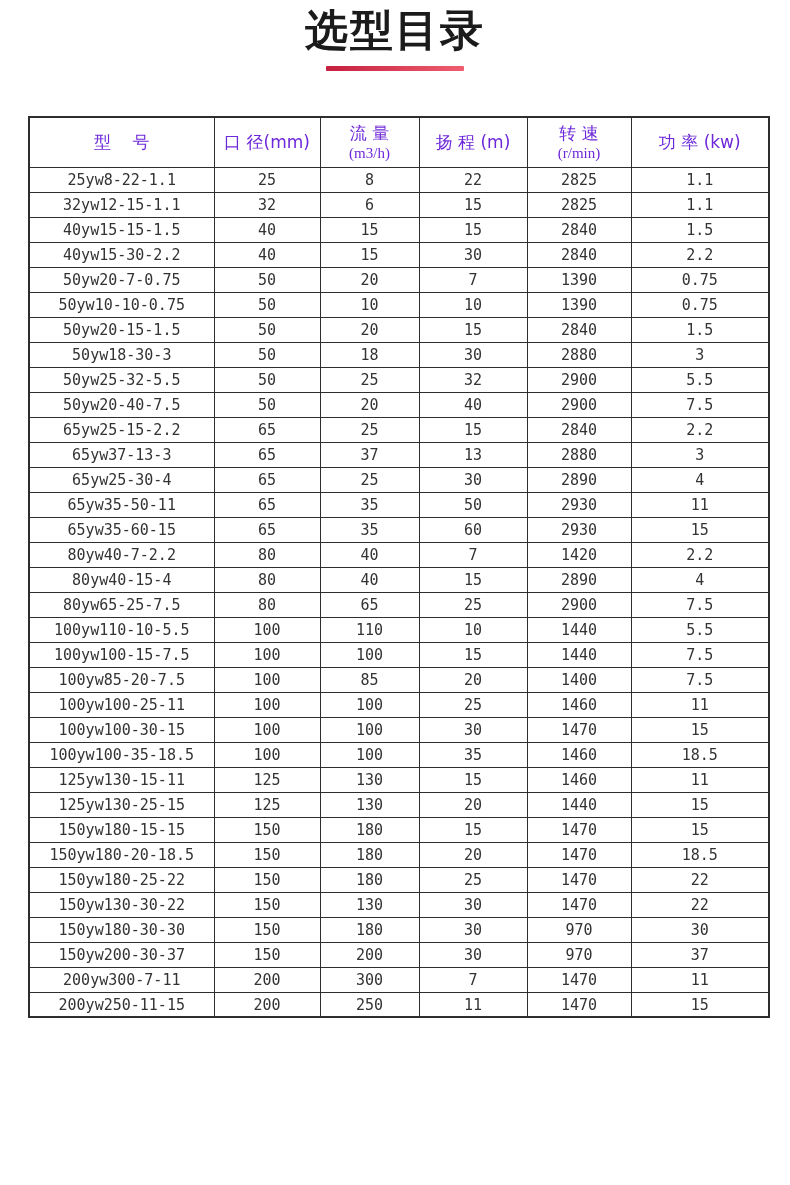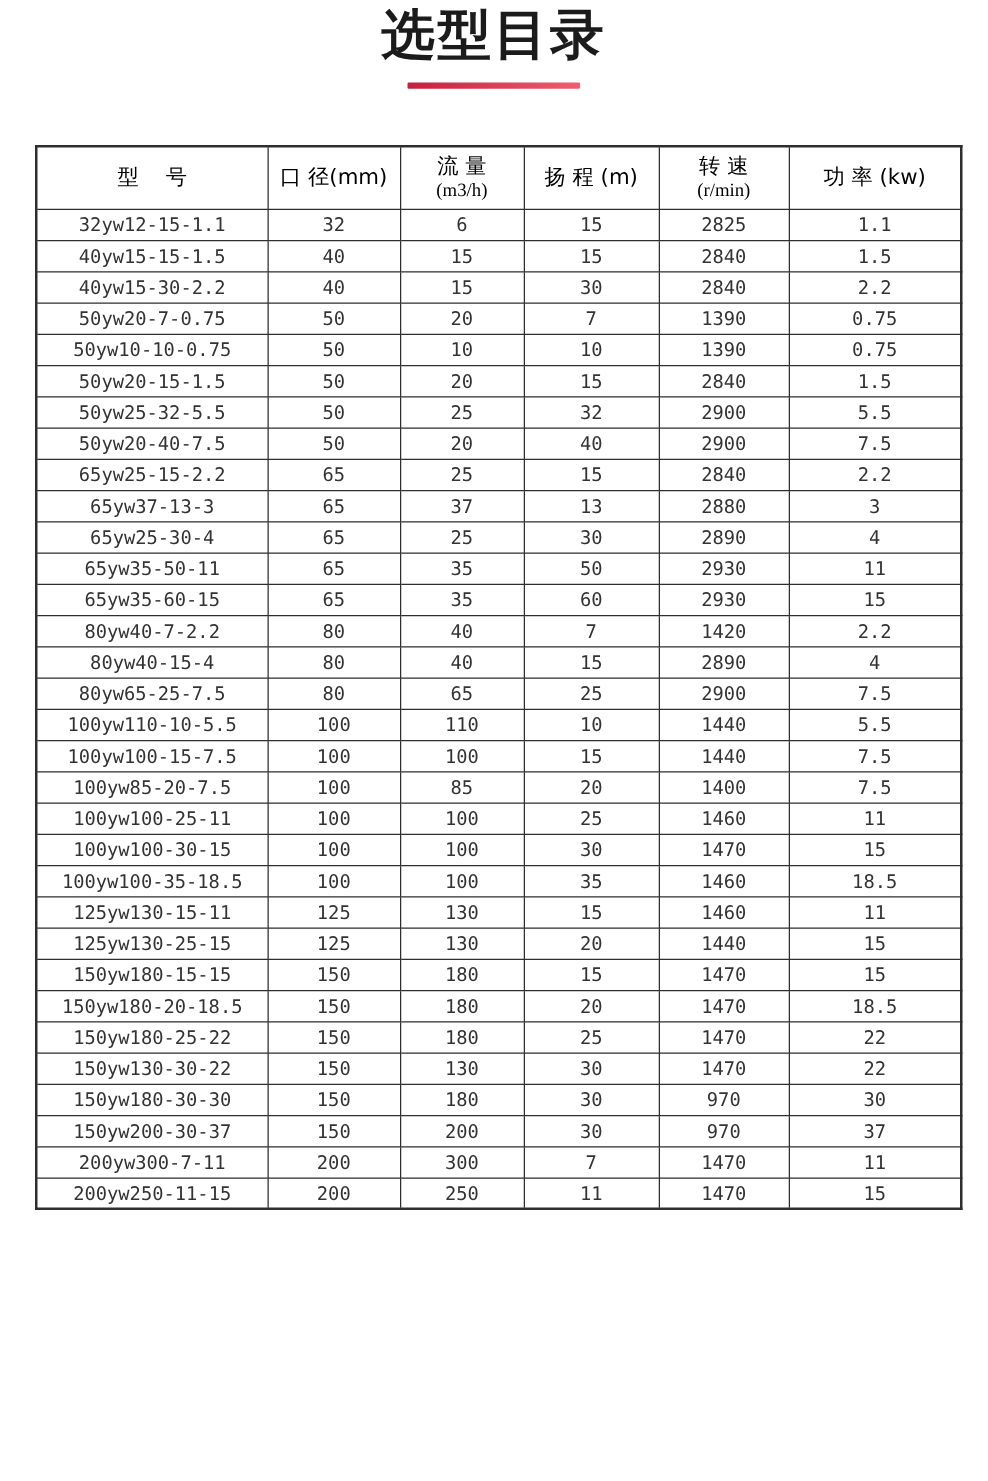--- a/index.html
+++ b/index.html
@@ -16,21 +16,21 @@
     overflow: hidden;
   }
   .page-title {
     margin: 6px 0 0 0;
     text-align: center;
     font-size: 43px;
     line-height: 1.15;
     font-weight: 900;
     color: #1b1b1b;
     letter-spacing: 2px;
-    font-family: Liberation Mono, monospace;
+    font-family: Liberation Sans, sans-serif;
   }
   .title-divider {
     width: 138px;
     height: 5px;
     margin: 11px auto 0 auto;
     background: linear-gradient(90deg, #c5203f 0%, #ef5e6e 100%);
     border-radius: 1px;
   }
   .table-wrap {
     margin: 45px 22px 0 28px;
@@ -46,21 +46,21 @@
     border: 1px solid #2e2e2e;
     text-align: center;
     vertical-align: middle;
     padding: 0;
     overflow: hidden;
   }
   table.catalog th {
     height: 50px;
     font-weight: normal;
     font-size: 17px;
-    color: #000000;
+    color: #6d28d9;
     line-height: 1.25;
     white-space: pre;
     font-family: "DejaVu Sans", sans-serif;
   }
   table.catalog th .sub {
     font-size: 15px;
     font-family: Liberation Serif, serif;
   }
   table.catalog td {
     height: 25px;
@@ -98,20 +98,28 @@
           <th><div>型    号</div></th>
           <th><div>口 径(mm)</div></th>
           <th><div>流 量</div><div class="sub">(m3/h)</div></th>
           <th><div>扬 程 (m)</div></th>
           <th><div>转 速</div><div class="sub">(r/min)</div></th>
           <th><div>功 率 (kw)</div></th>
         </tr>
     </thead>
     <tbody>
         <tr>
+          <td>25yw8-22-1.1</td>
+          <td>25</td>
+          <td>8</td>
+          <td>22</td>
+          <td>2825</td>
+          <td>1.1</td>
+        </tr>
+        <tr>
           <td>32yw12-15-1.1</td>
           <td>32</td>
           <td>6</td>
           <td>15</td>
           <td>2825</td>
           <td>1.1</td>
         </tr>
         <tr>
           <td>40yw15-15-1.5</td>
           <td>40</td>
@@ -144,20 +152,28 @@
           <td>1390</td>
           <td>0.75</td>
         </tr>
         <tr>
           <td>50yw20-15-1.5</td>
           <td>50</td>
           <td>20</td>
           <td>15</td>
           <td>2840</td>
           <td>1.5</td>
+        </tr>
+        <tr>
+          <td>50yw18-30-3</td>
+          <td>50</td>
+          <td>18</td>
+          <td>30</td>
+          <td>2880</td>
+          <td>3</td>
         </tr>
         <tr>
           <td>50yw25-32-5.5</td>
           <td>50</td>
           <td>25</td>
           <td>32</td>
           <td>2900</td>
           <td>5.5</td>
         </tr>
         <tr>

